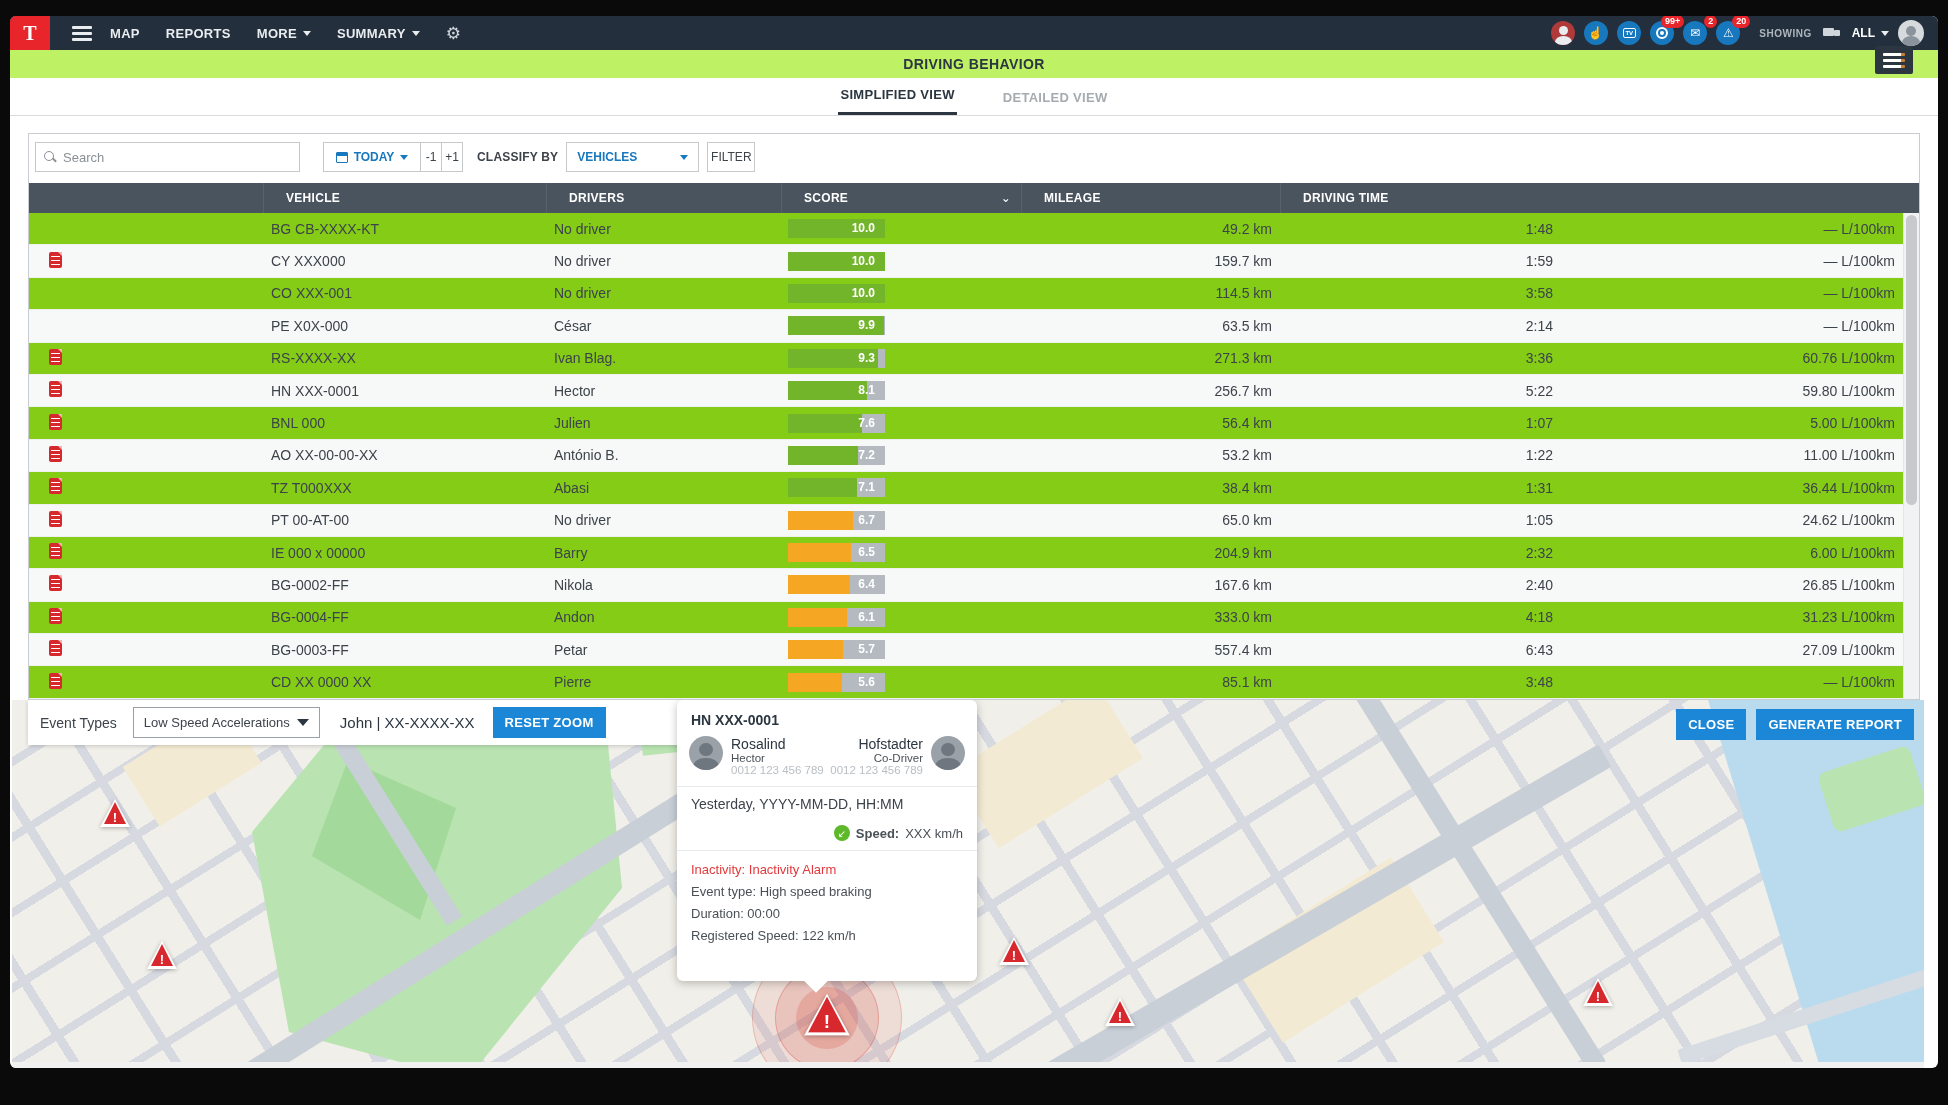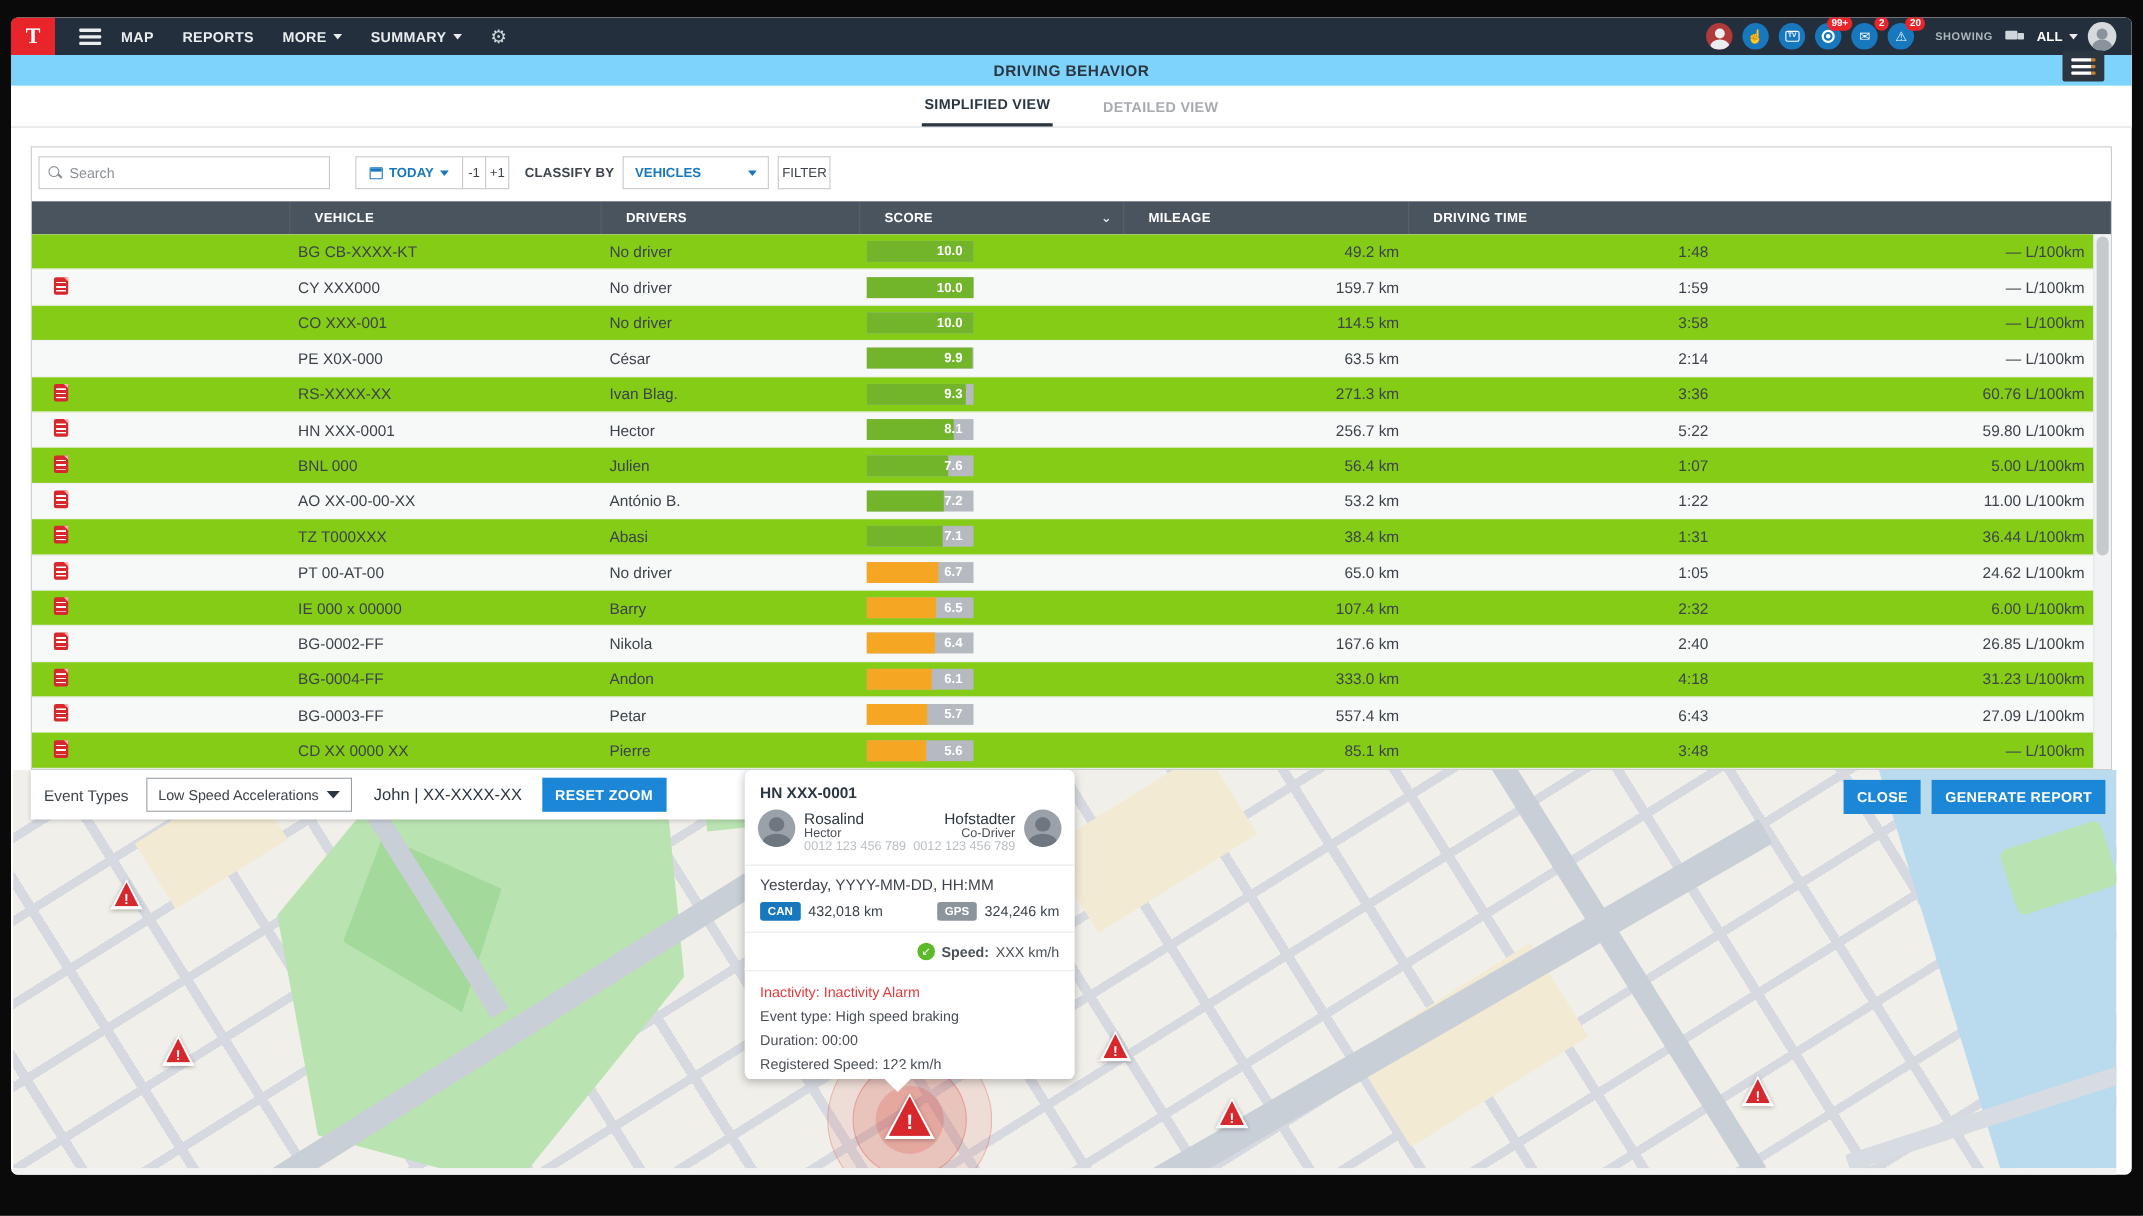--- a/index.html
+++ b/index.html
@@ -27,21 +27,21 @@
   .target { width:12px; height:12px; border:2px solid #fff; border-radius:50%; position:relative; }
   .target::after { content:""; position:absolute; left:2px; top:2px; width:4px; height:4px; background:#fff; border-radius:50%; }
   .badge { position:absolute; top:-6px; right:-10px; background:#e8252a; color:#fff; border-radius:8px; font-size:9px; font-weight:bold; padding:1.5px 4px; line-height:1.1; }
   .showing { color:#aeb6bd; font-size:10px; font-weight:bold; letter-spacing:.5px; margin-left:10px; }
   .truck { position:relative; width:18px; height:11px; margin:0 2px; }
   .truck::before { content:""; position:absolute; left:0; top:0; width:11px; height:8px; background:#cfd5da; border-radius:1px; }
   .truck::after { content:""; position:absolute; right:1px; top:2px; width:6px; height:6px; background:#cfd5da; border-radius:1px; }
   .all { color:#fff; font-size:12px; font-weight:bold; display:flex; align-items:center; cursor:pointer; }
 
   
-  .titlebar { position:absolute; left:0; top:34px; width:100%; height:28px; background:#7dd3fc; }
+  .titlebar { position:absolute; left:0; top:34px; width:100%; height:28px; background:#bef264; }
   .page-title { position:absolute; left:0; right:0; top:6px; text-align:center; font-size:14px; font-weight:bold; color:#2b3640; letter-spacing:.4px; }
   .menu-sq { position:absolute; right:25px; top:30px; width:38px; height:28px; background:#2b3640; border-radius:2px; display:flex; flex-direction:column; justify-content:center; gap:3px; padding:0 8px; cursor:pointer; }
   .menu-sq i { display:block; height:3px; background:linear-gradient(90deg,#fff 80%,#c87d2f 80%); border-radius:1px; }
   .tabsbar { position:absolute; left:0; top:62px; width:100%; height:38px; border-bottom:1px solid #d9dcdf; display:flex; justify-content:center; align-items:flex-end; gap:44px; background:#fff; }
   .tab { font-size:13px; font-weight:bold; letter-spacing:.3px; padding:0 2px 10px; cursor:pointer; }
   .tab.active { color:#2b3640; border-bottom:3px solid #2b3640; }
   .tab.inactive { color:#a6abb0; }
 
   
   .panel { position:absolute; left:18px; top:117px; width:1892px; height:567px; border:1px solid #c9cdd1; background:#fff; }
@@ -401,21 +401,21 @@
   <div class="trow">
     <div class="c c0"><span class="doc-icon"></span></div>
     <div class="c c1 txt">IE 000 x 00000</div>
     <div class="c c2 txt">Barry</div>
     <div class="c c3">
               <div class="scorebar orange">
                 <div class="fill" style="width: 65%;"></div>
                 <span class="sval">6.5</span>
               </div>
             </div>
-    <div class="c c4 txt">107.4 km</div>
+    <div class="c c4 txt">204.9 km</div>
     <div class="c c5 txt">2:32</div>
     <div class="c c6 txt">6.00 L/100km</div>
   </div>
 
   <div class="trow">
     <div class="c c0"><span class="doc-icon"></span></div>
     <div class="c c1 txt">BG-0002-FF</div>
     <div class="c c2 txt">Nikola</div>
     <div class="c c3">
               <div class="scorebar orange">
@@ -568,30 +568,20 @@
         <div class="pp-drv right">
           <div>
             <div class="pp-name">Hofstadter</div>
             <div class="pp-role">Co-Driver</div>
             <div class="pp-phone">0012 123 456 789</div>
           </div>
           <div class="avatar"></div>
         </div>
       </div>
       <div class="pp-date">Yesterday, YYYY-MM-DD, HH:MM</div>
-      <div class="pp-odo">
-        <span class="odo-item">
-              <span class="tag can">CAN</span>
-              <span>432,018 km</span>
-            </span>
-        <span class="odo-item">
-              <span class="tag gps">GPS</span>
-              <span>324,246 km</span>
-            </span>
-      </div>
       <div class="pp-speed">
         <span class="spd-ic">↙</span>
         <b>Speed:</b>
         <span>XXX km/h</span>
       </div>
       <div class="pp-alarm">
         <div class="alarm-red">Inactivity: Inactivity Alarm</div>
         <div>Event type: High speed braking</div>
         <div>Duration: 00:00</div>
         <div>Registered Speed: 122 km/h</div>

